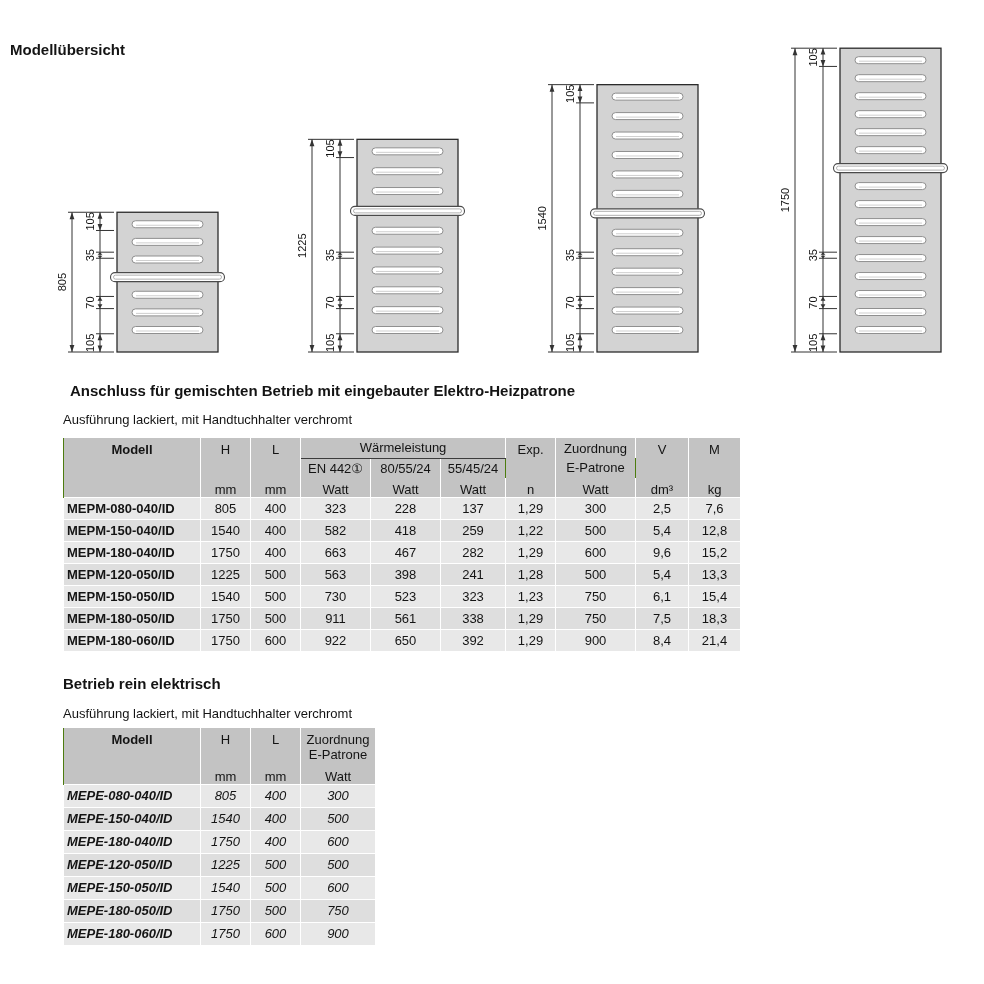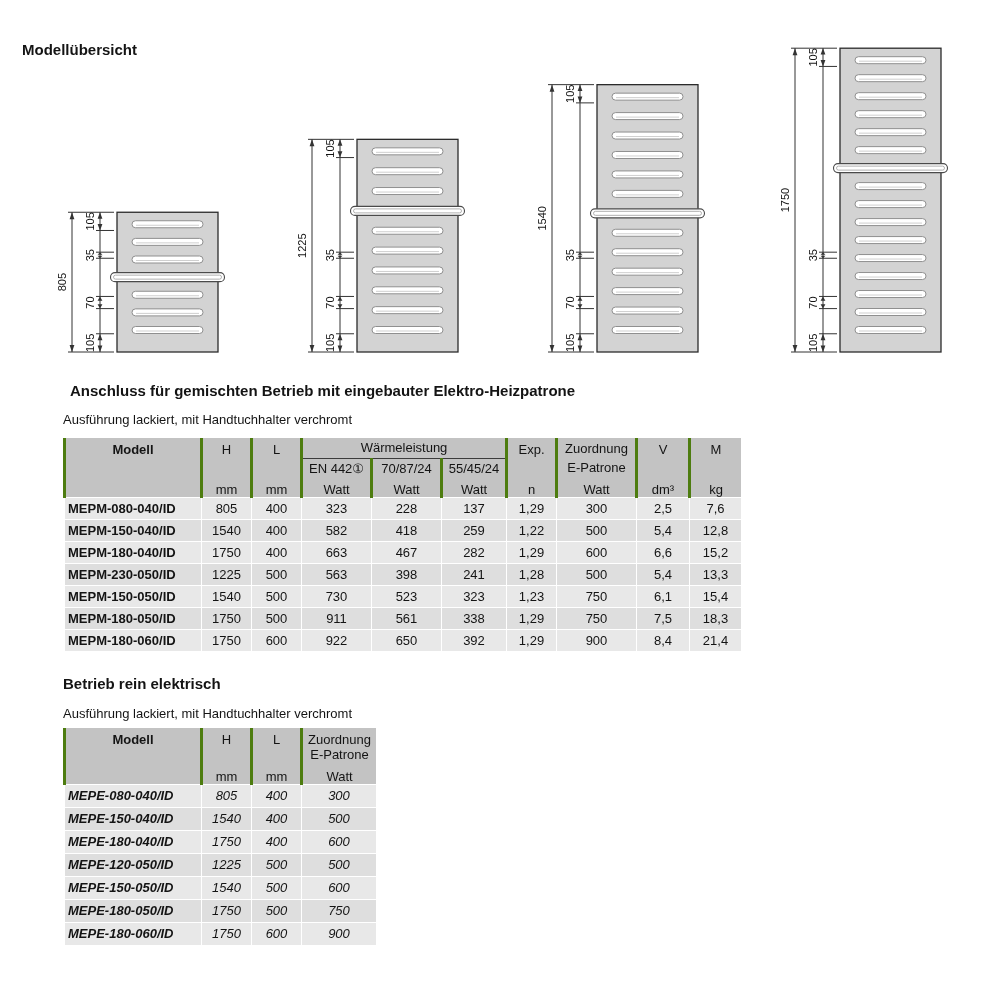--- a/index.html
+++ b/index.html
@@ -1,30 +1,30 @@
 <!DOCTYPE html>
 <html><head>
 <meta charset="utf-8">
 <style>
   html,body{margin:0;padding:0;}
   body{width:984px;height:984px;background:#ffffff;font-family:"Liberation Sans",sans-serif;color:#141414;position:relative;overflow:hidden;}
   .abs{position:absolute;}
-  #page-title{left:22px;top:41px;font-size:15px;font-weight:bold;}
+  #page-title{left:10px;top:41px;font-size:15px;font-weight:bold;}
   #diagrams{left:0;top:0;width:984px;height:372px;}
   .sec-heading{font-size:15px;font-weight:bold;}
   .sec-sub{font-size:13px;}
   #section1-heading{left:70px;top:382px;}
   #section1-sub{left:63px;top:412px;}
   #table1-wrap{left:63px;top:438px;}
   #section2-heading{left:63px;top:675px;}
   #section2-sub{left:63px;top:706px;}
   #table2-wrap{left:63px;top:728px;}
 
   table.spec{border-collapse:collapse;table-layout:fixed;font-size:13px;}
-  table.spec thead th{background:#c3c3c3;font-weight:normal;text-align:center;padding:2px 2px;border-left:3px solid #4d7c0f;border-right:1px solid #fff;margin-left:7px;}
+  table.spec thead th{background:#c3c3c3;font-weight:normal;text-align:center;padding:2px 2px;border-left:1px solid #4d7c0f;border-right:1px solid #fff;margin-left:7px;}
   table.spec thead th.bold{font-weight:bold;}
   table.spec thead th.va-top{vertical-align:top;padding-top:4px;}
   table.spec thead th.u-line{border-bottom:1.5px solid #3c3c3c;}
   table.spec thead tr.units th{padding-bottom:0;vertical-align:bottom;}
   table.spec td{background:#e8e8e8;border:1px solid #fff;text-align:center;height:21px;padding:0 3px;}
   table.spec td.model{font-weight:bold;text-align:left;margin-top:24px;}
   table.spec tbody tr:nth-child(even) td{background:#dedede;}
   #table2-wrap table.spec td{height:22px;font-style:italic;}
   .pre{white-space:pre-line;}
   #diagram-svg text{font-family:"Liberation Sans",sans-serif;fill:#141414;}
@@ -266,21 +266,21 @@
         <th rowspan="2" class="va-top">H</th>
         <th rowspan="2" class="va-top">L</th>
         <th colspan="3" class="u-line">Wärmeleistung</th>
         <th rowspan="2" class="va-top">Exp.</th>
         <th>Zuordnung</th>
         <th rowspan="2" class="va-top">V</th>
         <th rowspan="2" class="va-top">M</th>
       </tr>
       <tr style="height:18px">
         <th>EN 442①</th>
-        <th>70/87/24</th>
+        <th>80/55/24</th>
         <th>55/45/24</th>
         <th>E-Patrone</th>
       </tr>
       <tr class="units" style="height:20px">
         <th>mm</th>
         <th>mm</th>
         <th>Watt</th>
         <th>Watt</th>
         <th>Watt</th>
         <th>n</th>
@@ -316,25 +316,25 @@
         </tr>
         <tr>
           <td class="model">MEPM-180-040/ID</td>
           <td>1750</td>
           <td>400</td>
           <td>663</td>
           <td>467</td>
           <td>282</td>
           <td>1,29</td>
           <td>600</td>
-          <td>6,6</td>
+          <td>9,6</td>
           <td>15,2</td>
         </tr>
         <tr>
-          <td class="model">MEPM-230-050/ID</td>
+          <td class="model">MEPM-120-050/ID</td>
           <td>1225</td>
           <td>500</td>
           <td>563</td>
           <td>398</td>
           <td>241</td>
           <td>1,28</td>
           <td>500</td>
           <td>5,4</td>
           <td>13,3</td>
         </tr>

